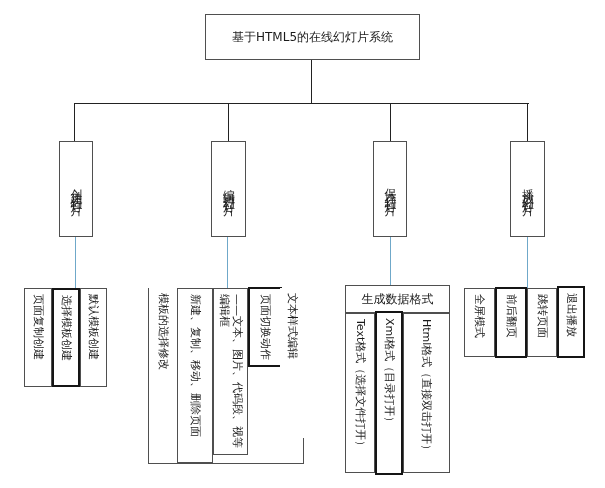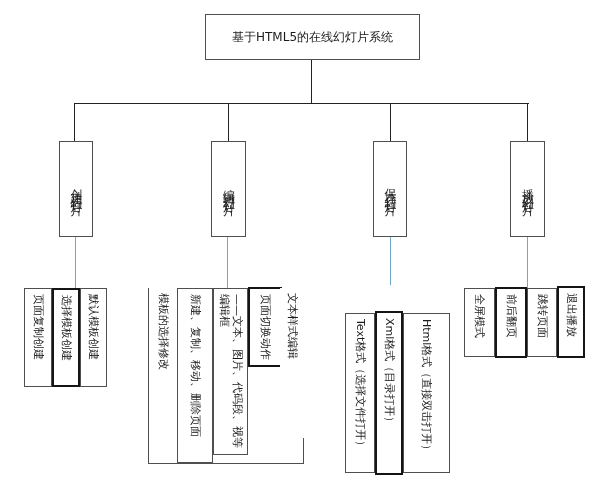--- a/index.html
+++ b/index.html
@@ -79,20 +79,23 @@
       <div>——文本、图片、代码段、视等</div>
     </div>
   </div>
   <div class="box thick" style="left:248px;top:287px;width:34px;height:80px;">
     <span class="rot">页面切换动作</span>
   </div>
   <div class="box noborder" style="left:280px;top:288px;width:24px;height:150px;">
     <span class="rot">文本样式编辑</span>
   </div>
 
+  <div class="box hdr hcenter" style="left:345px;top:285px;width:105px;height:28px;">
+    <span>生成数据格式</span>
+  </div>
   <div class="box" style="left:345px;top:313px;width:30px;height:160px;">
     <span class="rot">Text格式（选择文件打开）</span>
   </div>
   <div class="box thick" style="left:375px;top:311px;width:28px;height:164px;">
     <span class="rot">Xml格式（目录打开）</span>
   </div>
   <div class="box" style="left:403px;top:313px;width:47px;height:160px;">
     <span class="rot">Html格式（直接双击打开）</span>
   </div>
 

